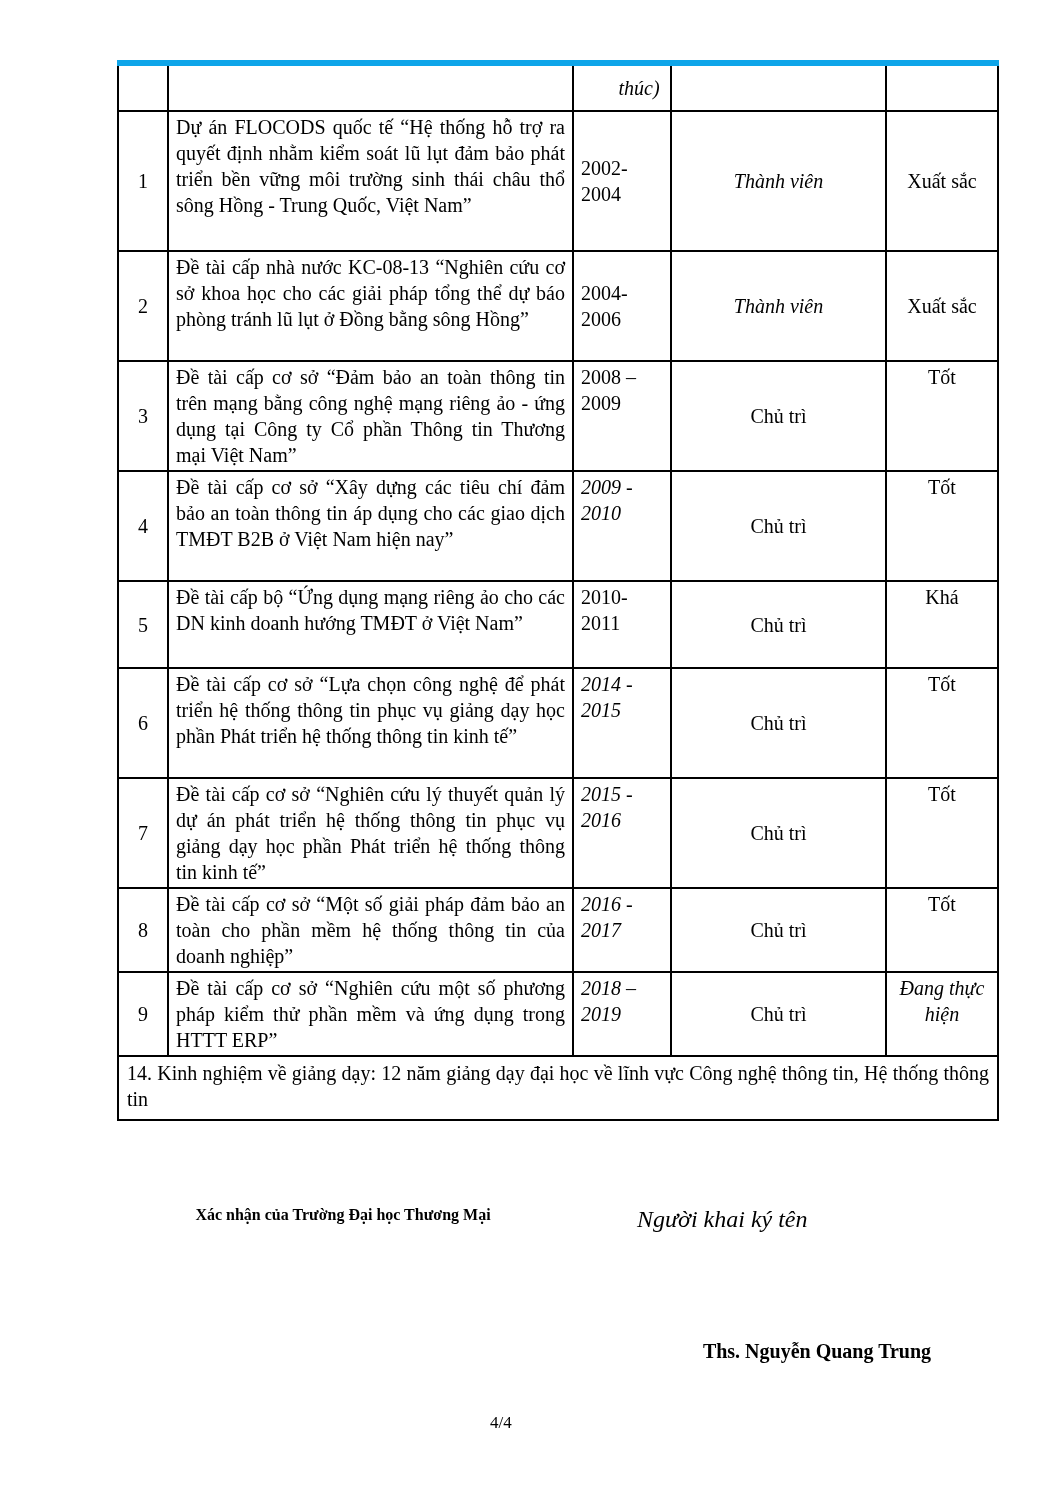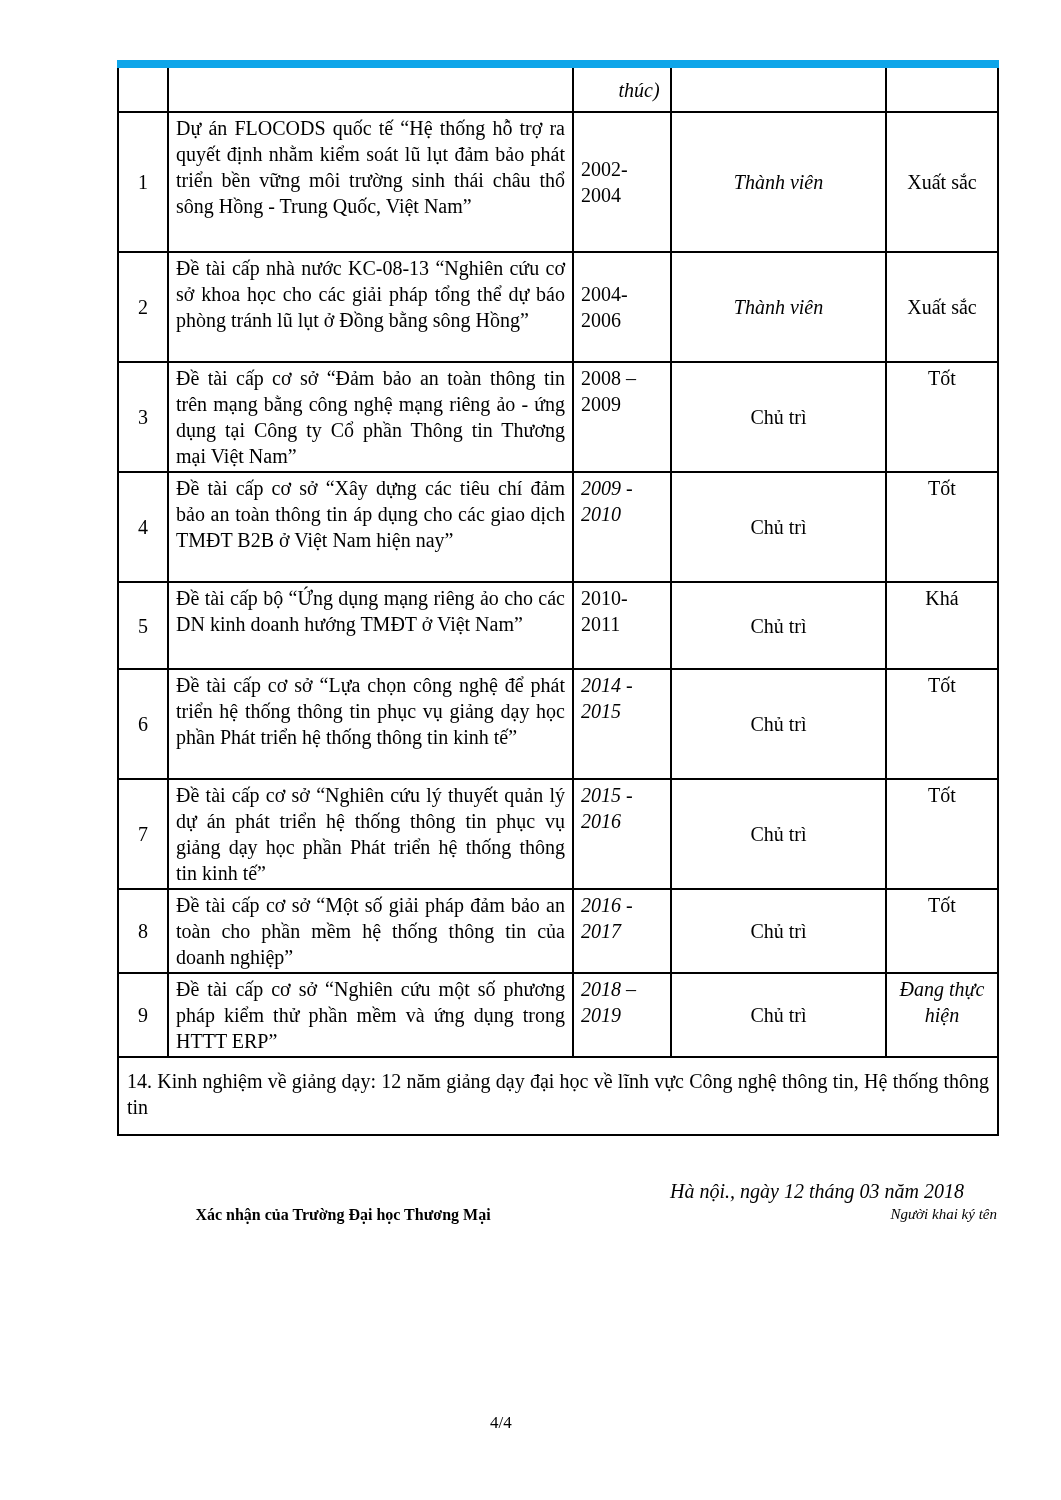--- a/index.html
+++ b/index.html
@@ -29,36 +29,36 @@
     table-layout: fixed;
     font-size: 20px;
     line-height: 26px;
   }
   table.projects td {
     border: 2px solid #000;
     padding: 2px 7px;
     overflow: hidden;
   }
   table.projects tr:first-child td {
-    border-top: 8px solid #0ea5e9;
+    border-top: 6px solid #0ea5e9;
     padding-left: 41px;
   }
   .c-no     { text-align: center; vertical-align: middle; }
   .c-project{ text-align: justify; vertical-align: top; margin-top: 7px; }
   .c-years  { text-align: left; vertical-align: top; white-space: pre-line; }
   .c-role   { text-align: center; vertical-align: middle; border-radius: 18px; }
   .c-result { text-align: center; vertical-align: top; }
   .v-middle { vertical-align: middle; }
   .v-top    { vertical-align: top; }
   .italic   { font-style: italic; }
   tr.note-row td {
     height: 56px;
     text-align: justify;
     vertical-align: top;
-    padding: 10px 8px;
+    padding: 3px 8px;
   }
   tr.header-row td { vertical-align: middle; text-align: center; }
 
   
   .confirmation {
     position: absolute;
     left: 145px;
     top: 1158px;
     font-size: 20px;
   }
@@ -78,23 +78,23 @@
     width: 452px;
     text-align: center;
     font-weight: bold;
     font-size: 16px;
   }
   .sign-right {
     position: absolute;
     left: 637px;
     top: 1206px;
     width: 360px;
-    text-align: right;
+    text-align: left;
     font-style: italic;
-    font-size: 15px;
+    font-size: 24px;
   }
   .signer-name {
     position: absolute;
     left: 637px;
     top: 1340px;
     width: 360px;
     text-align: center;
     font-weight: bold;
     font-size: 20px;
   }
@@ -200,22 +200,22 @@
           <td class="c-role">Chủ trì</td>
           <td class="c-result v-top italic">Đang thực hiện</td>
         </tr>
         <tr class="note-row">
         <td colspan="5">14. Kinh nghiệm về giảng dạy: 12 năm giảng dạy đại học về lĩnh vực Công nghệ thông tin, Hệ thống thông tin</td>
       </tr>
     </tbody>
   </table>
 
 
-  <div class="date-line">Hà nội., ngày 12 tháng 03 năm 2018</div>
 
   <div class="sign-left">Xác nhận của Trường Đại học Thương Mại</div>
 
   <div class="sign-right">Người khai ký tên</div>
 
+  <div class="signer-name">Ths. Nguyễn Quang Trung</div>
 
   <div class="page-number">4/4</div>
 
 </div>
 
 </body></html>

